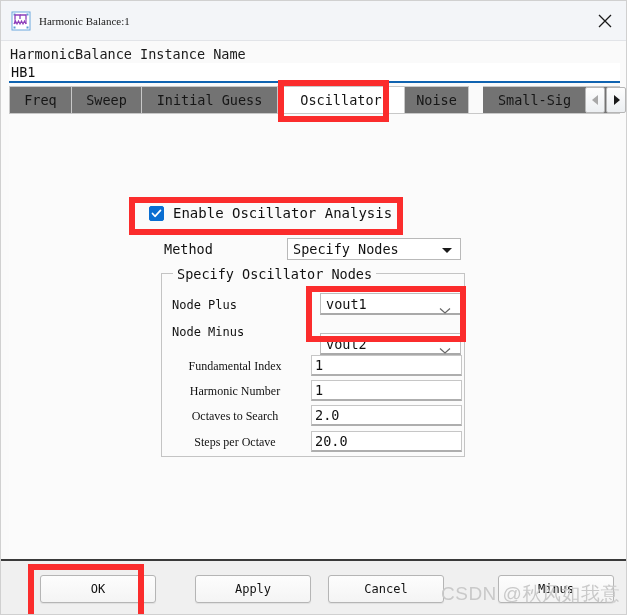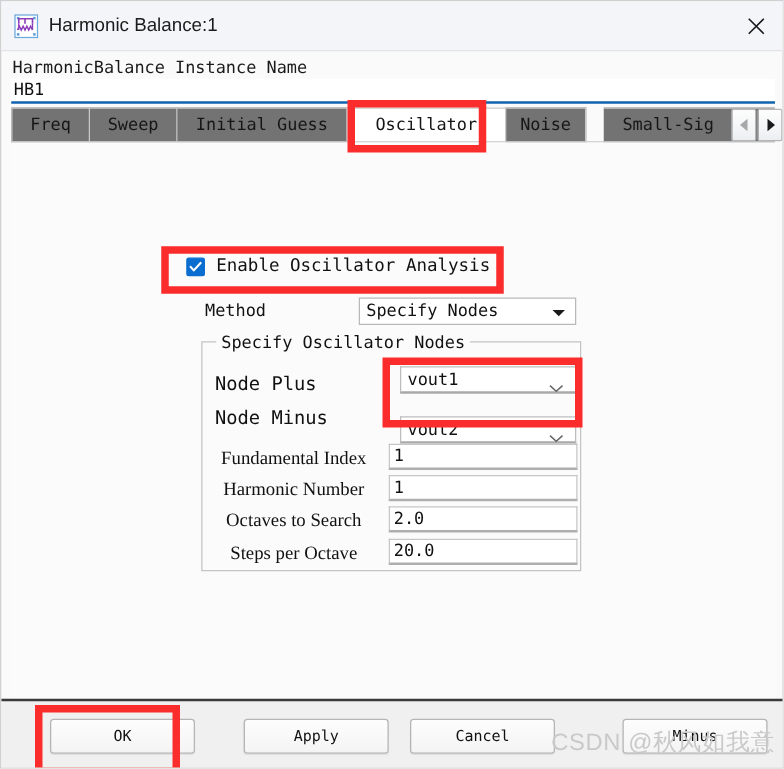--- a/index.html
+++ b/index.html
@@ -37,22 +37,22 @@
   .title-icon {
     position: absolute;
     left: 10px; top: 10px;
     width: 20px; height: 20px;
   }
   .title-text {
     position: absolute;
     left: 38px; top: 0;
     height: 40px;
     line-height: 40px;
-    font-family: Liberation Sans, sans-serif;
-    font-size: 15px;
+    font-family: Liberation Serif, serif;
+    font-size: 11px;
     color: #1b1b1b;
     white-space: nowrap;
   }
   .close-btn {
     position: absolute;
     right: 0; top: 0;
     width: 46px; height: 40px;
     display: flex;
     align-items: center;
     justify-content: center;
@@ -211,21 +211,21 @@
     left: 172px; top: 265px;
     background: #fbfbfb;
     padding: 0 4px;
     font-size: 13.5px;
     color: #111;
     white-space: nowrap;
   }
 
   .row-label {
     position: absolute;
-    font-size: 15px;
+    font-size: 12px;
     color: #111;
     white-space: nowrap;
   }
   .row-label.right {
     text-align: center;
     font-family: Liberation Serif, serif;
   }
 
   .node-combo {
     position: absolute;

